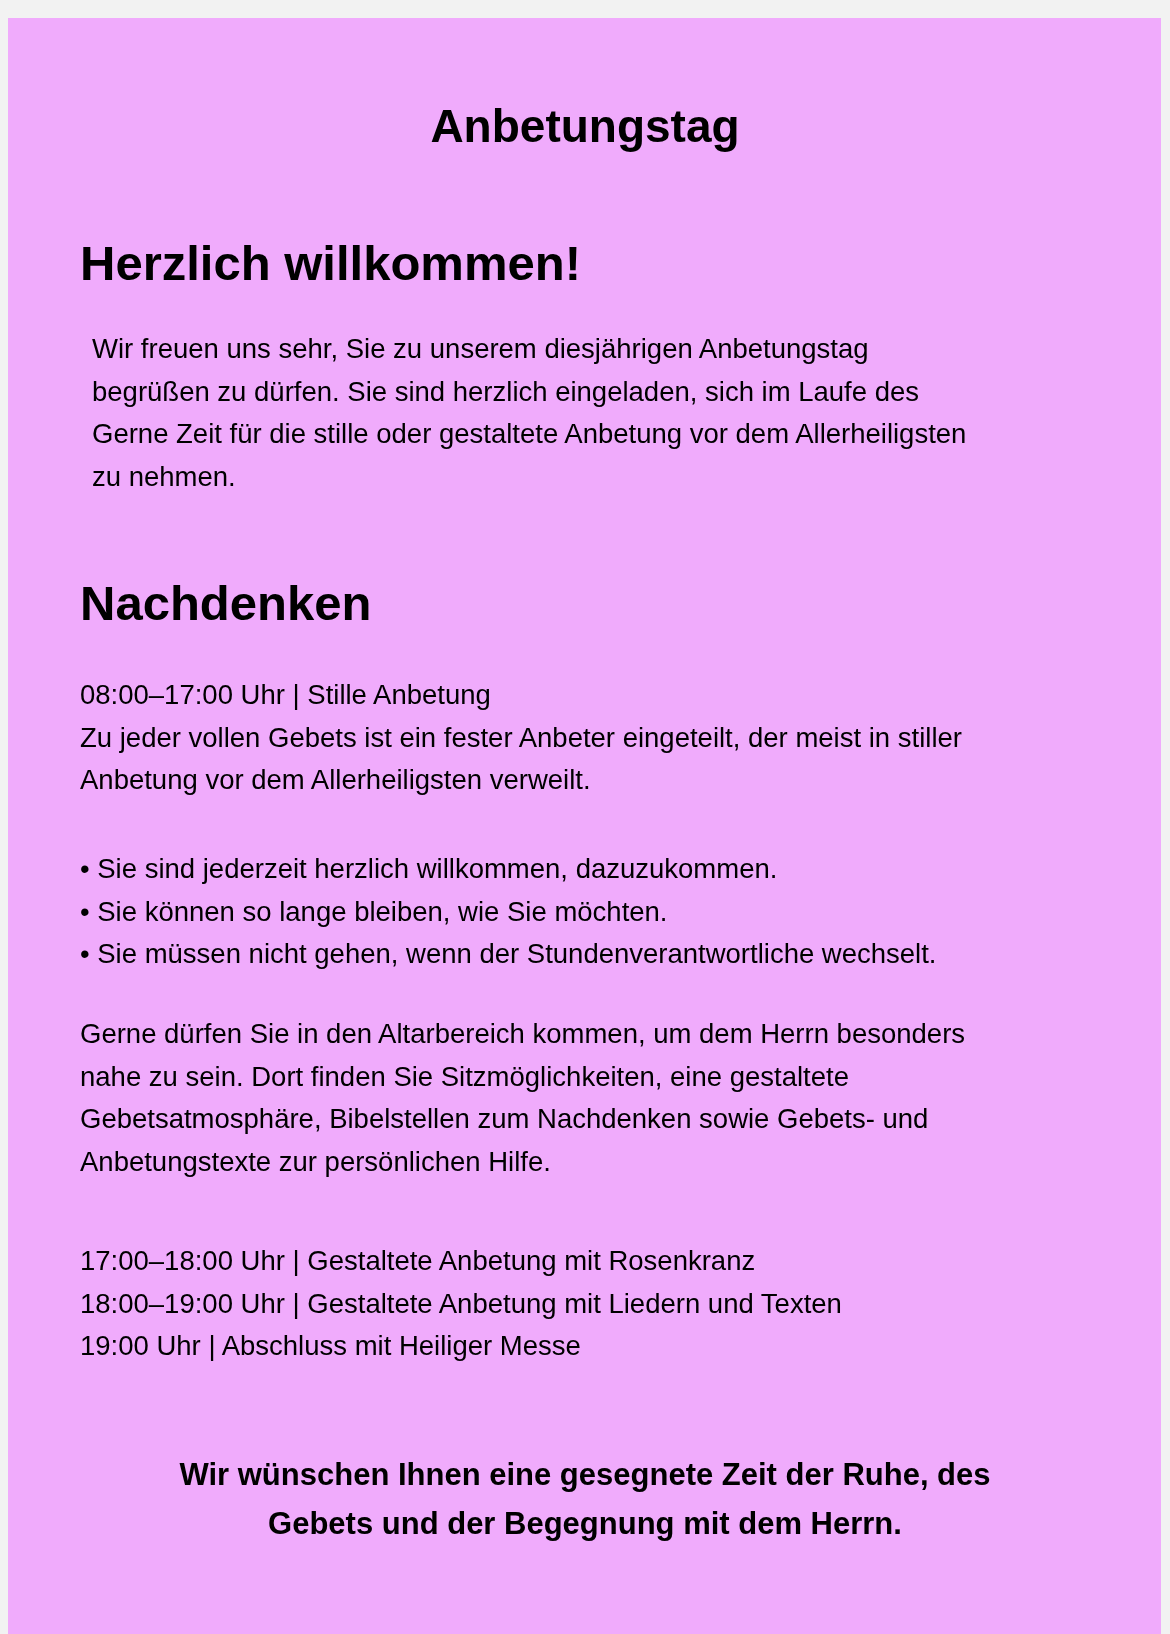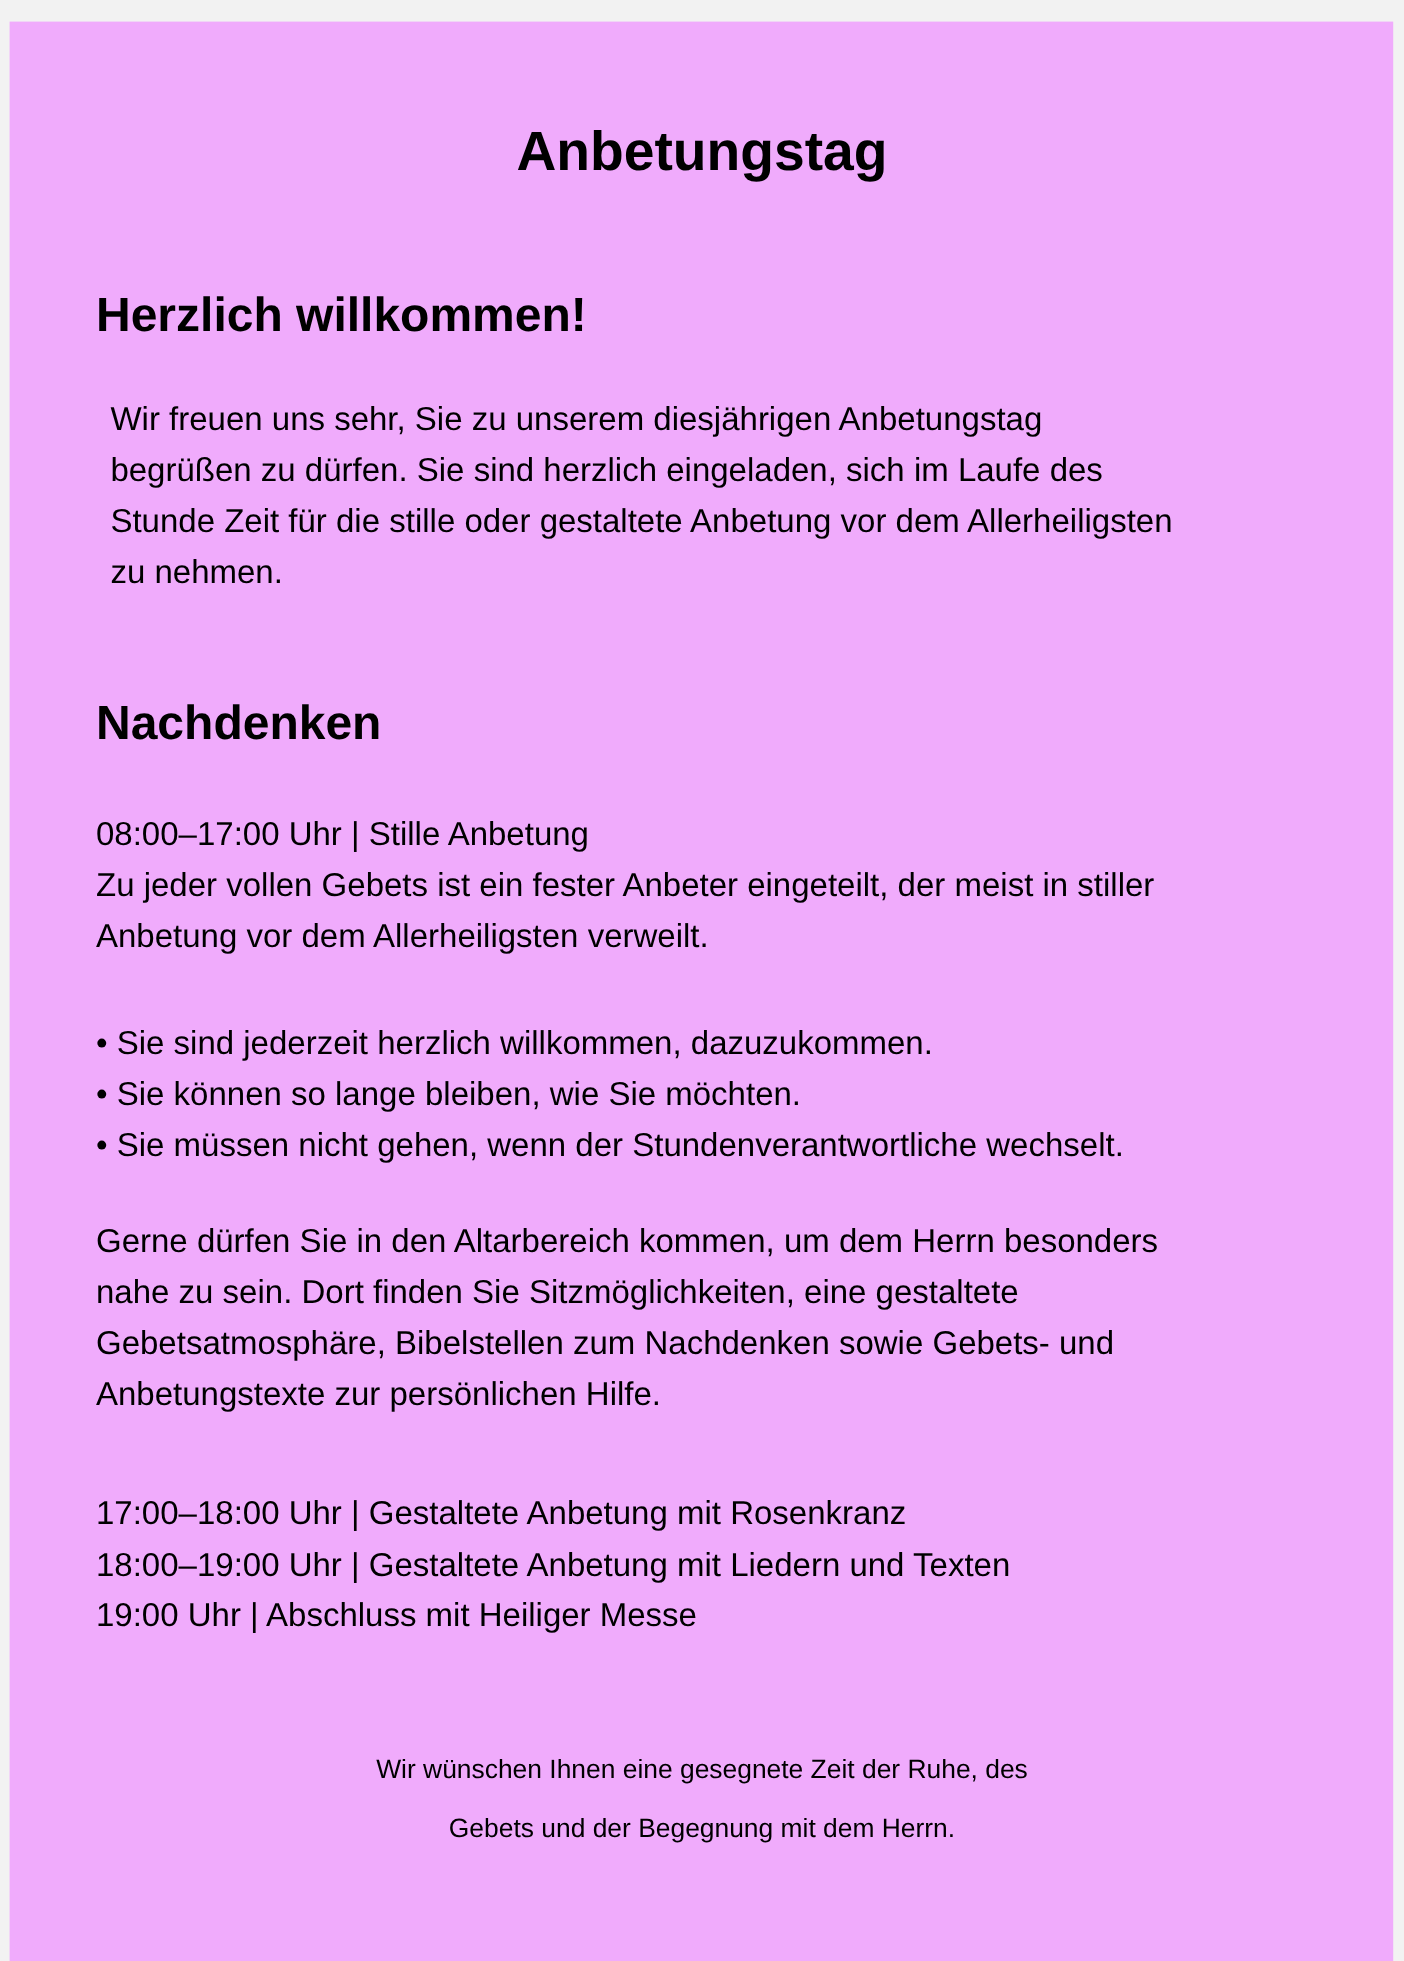--- a/index.html
+++ b/index.html
@@ -11,41 +11,41 @@
   }
   .card {
     position: absolute; left: 8px; top: 18px; width: 1153px; height: 1628px;
     background: #f0abfc;
   }
   .content { position: absolute; left: 72px; top: 0; width: 1010px; }
   h1 {
     position: absolute; left: 0; top: 80px; width: 1010px; margin: 0;
     text-align: center; font-size: 46px; font-weight: bold; line-height: 56px;
   }
-  h2 { position: absolute; left: 0; margin: 0; font-size: 40px; font-weight: bold; line-height: 46px; }
+  h2 { position: absolute; left: 0; margin: 0; font-size: 49px; font-weight: bold; line-height: 46px; }
   .p { position: absolute; left: 0; margin: 0; font-size: 27.5px; line-height: 42.5px; width: 1010px; }
   .b { font-weight: normal; }
   .closing {
     position: absolute; left: 0; top: 1432px; width: 1010px; margin: 0;
-    text-align: center; font-size: 22px; font-weight: normal; line-height: 49px;
+    text-align: center; font-size: 31px; font-weight: bold; line-height: 49px;
   }
   .line { display: block; white-space: nowrap; }
 </style>
 </head>
 <body>
 
 <div class="card">
   <div class="content">
     <h1>Anbetungstag</h1>
 
     <h2 style="top:222px;">Herzlich willkommen!</h2>
     <div class="p" style="top:310px;margin-left:12px;">
       <span class="line">Wir freuen uns sehr, Sie zu unserem diesjährigen Anbetungstag</span>
       <span class="line">begrüßen zu dürfen. Sie sind herzlich eingeladen, sich im Laufe des</span>
-      <span class="line">Stunde Zeit für die stille oder gestaltete Anbetung vor dem Allerheiligsten</span>
+      <span class="line">Gerne Zeit für die stille oder gestaltete Anbetung vor dem Allerheiligsten</span>
       <span class="line">zu nehmen.</span>
     </div>
 
     <h2 style="top:562px;">Nachdenken</h2>
     <div class="p" style="top:656px;">
       <span class="line b">08:00–17:00 Uhr | Stille Anbetung</span>
       <span class="line">Zu jeder vollen Gebets ist ein fester Anbeter eingeteilt, der meist in stiller</span>
       <span class="line">Anbetung vor dem Allerheiligsten verweilt.</span>
     </div>
 

